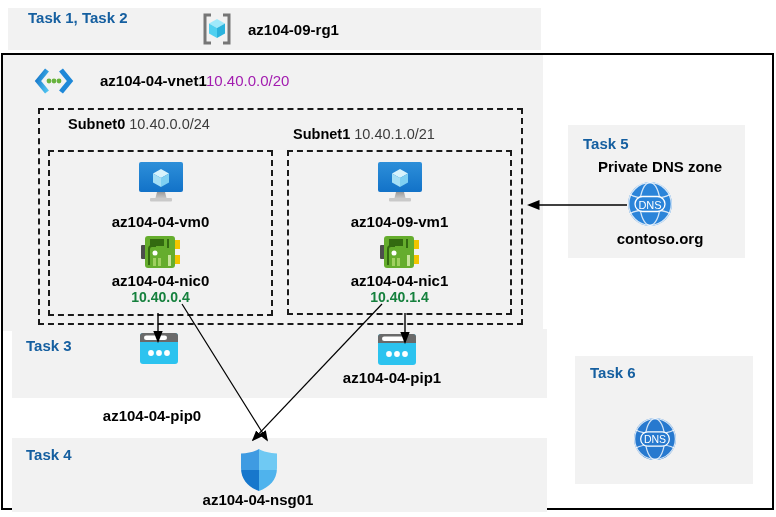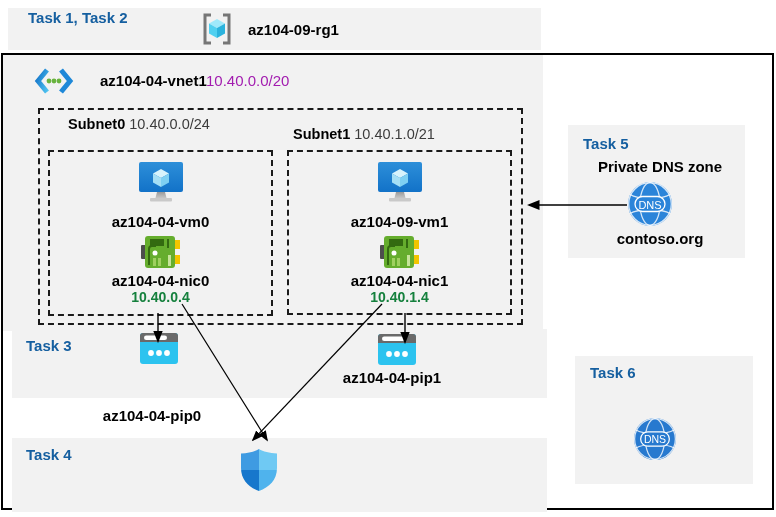--- a/index.html
+++ b/index.html
@@ -192,20 +192,21 @@
           </clipPath>
         </defs>
         <g clip-path="url(#shieldClip)">
           <rect x="0" y="0" width="18" height="21" fill="#3f9be2"></rect>
           <rect x="18" y="0" width="18" height="21" fill="#6fc9f3"></rect>
           <rect x="0" y="21" width="18" height="21" fill="#1777cc"></rect>
           <rect x="18" y="21" width="18" height="21" fill="#4fb3ed"></rect>
         </g>
       </svg>
     </div>
+    <div class="abs bold-label center-text" style="left:166px;top:53px;width:160px;">az104-04-nsg01</div>
   </div>
 
   <div id="task5-box" class="abs gray-panel">
     <div class="abs task-label" style="left:15px;top:10px;">Task 5</div>
     <div class="abs bold-label center-text" style="left:12px;top:33px;width:160px;">Private DNS zone</div>
     <div class="abs" style="left:59px;top:56px;">
       <svg width="46" height="46" viewBox="0 0 46 46">
         <circle cx="23" cy="23" r="22" fill="#2b84d9"></circle>
         <g fill="none" stroke="rgba(255,255,255,0.8)" stroke-width="1.3">
           <ellipse cx="23" cy="23" rx="21.3" ry="21.3"></ellipse>

